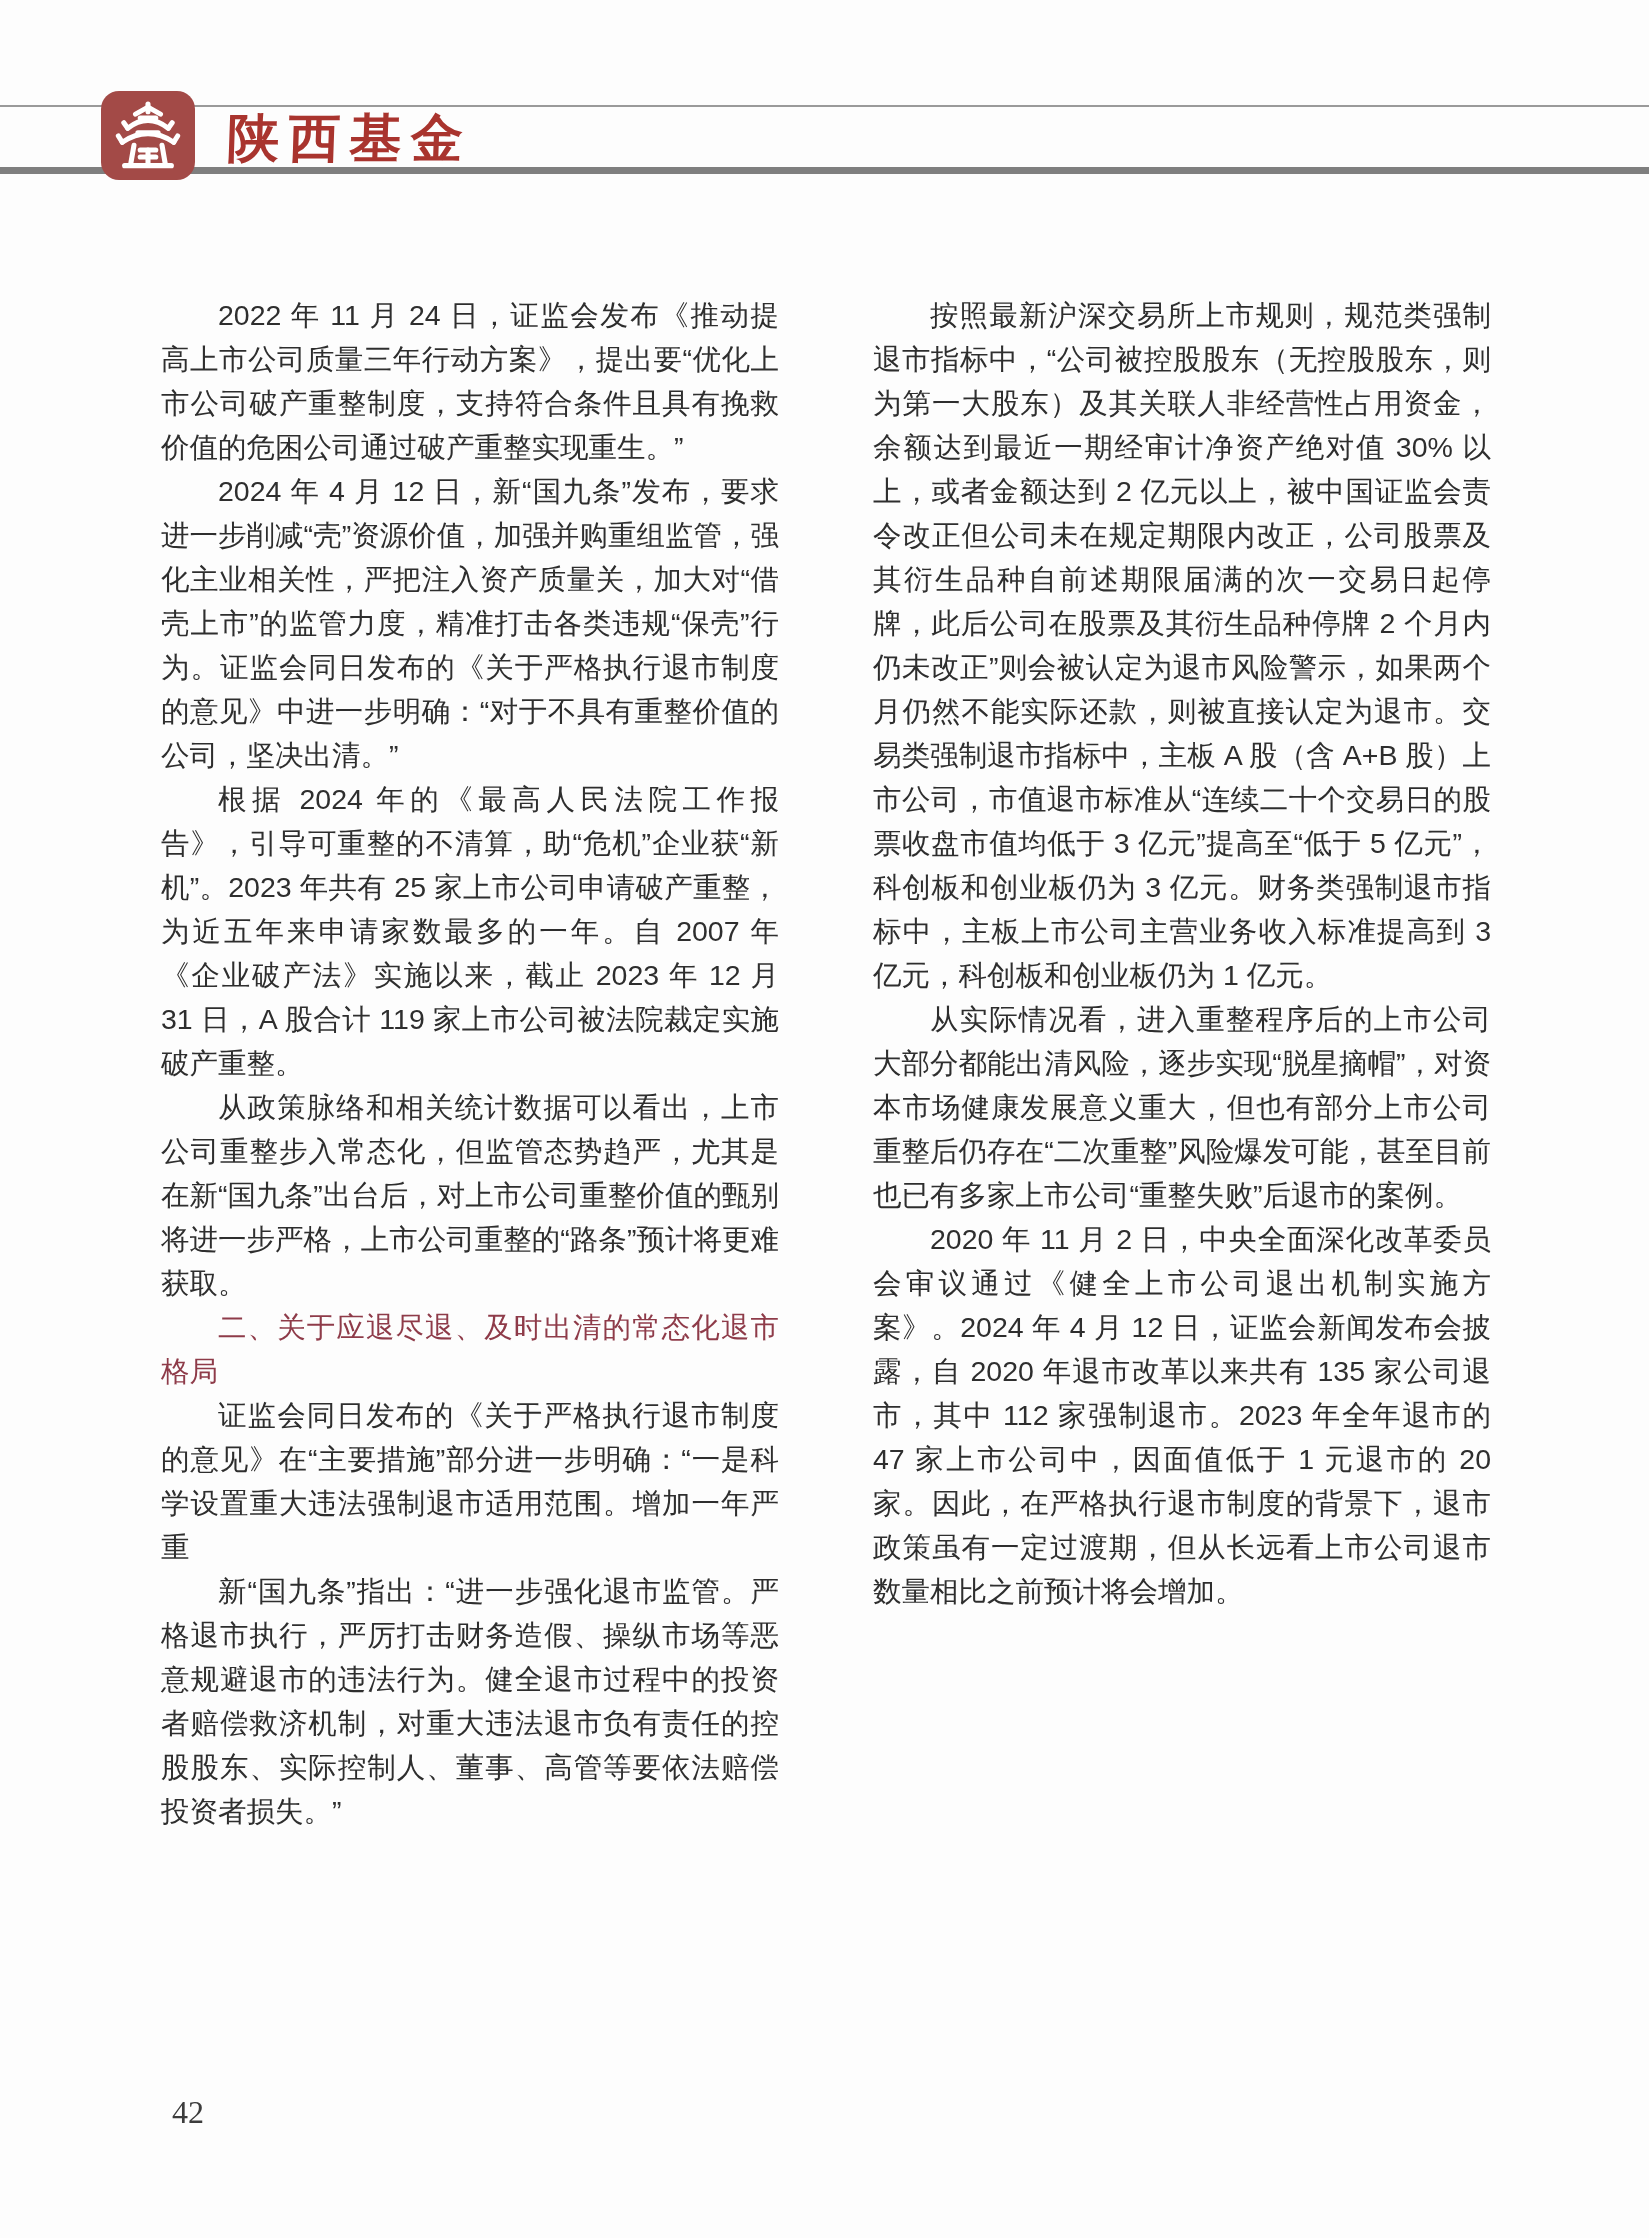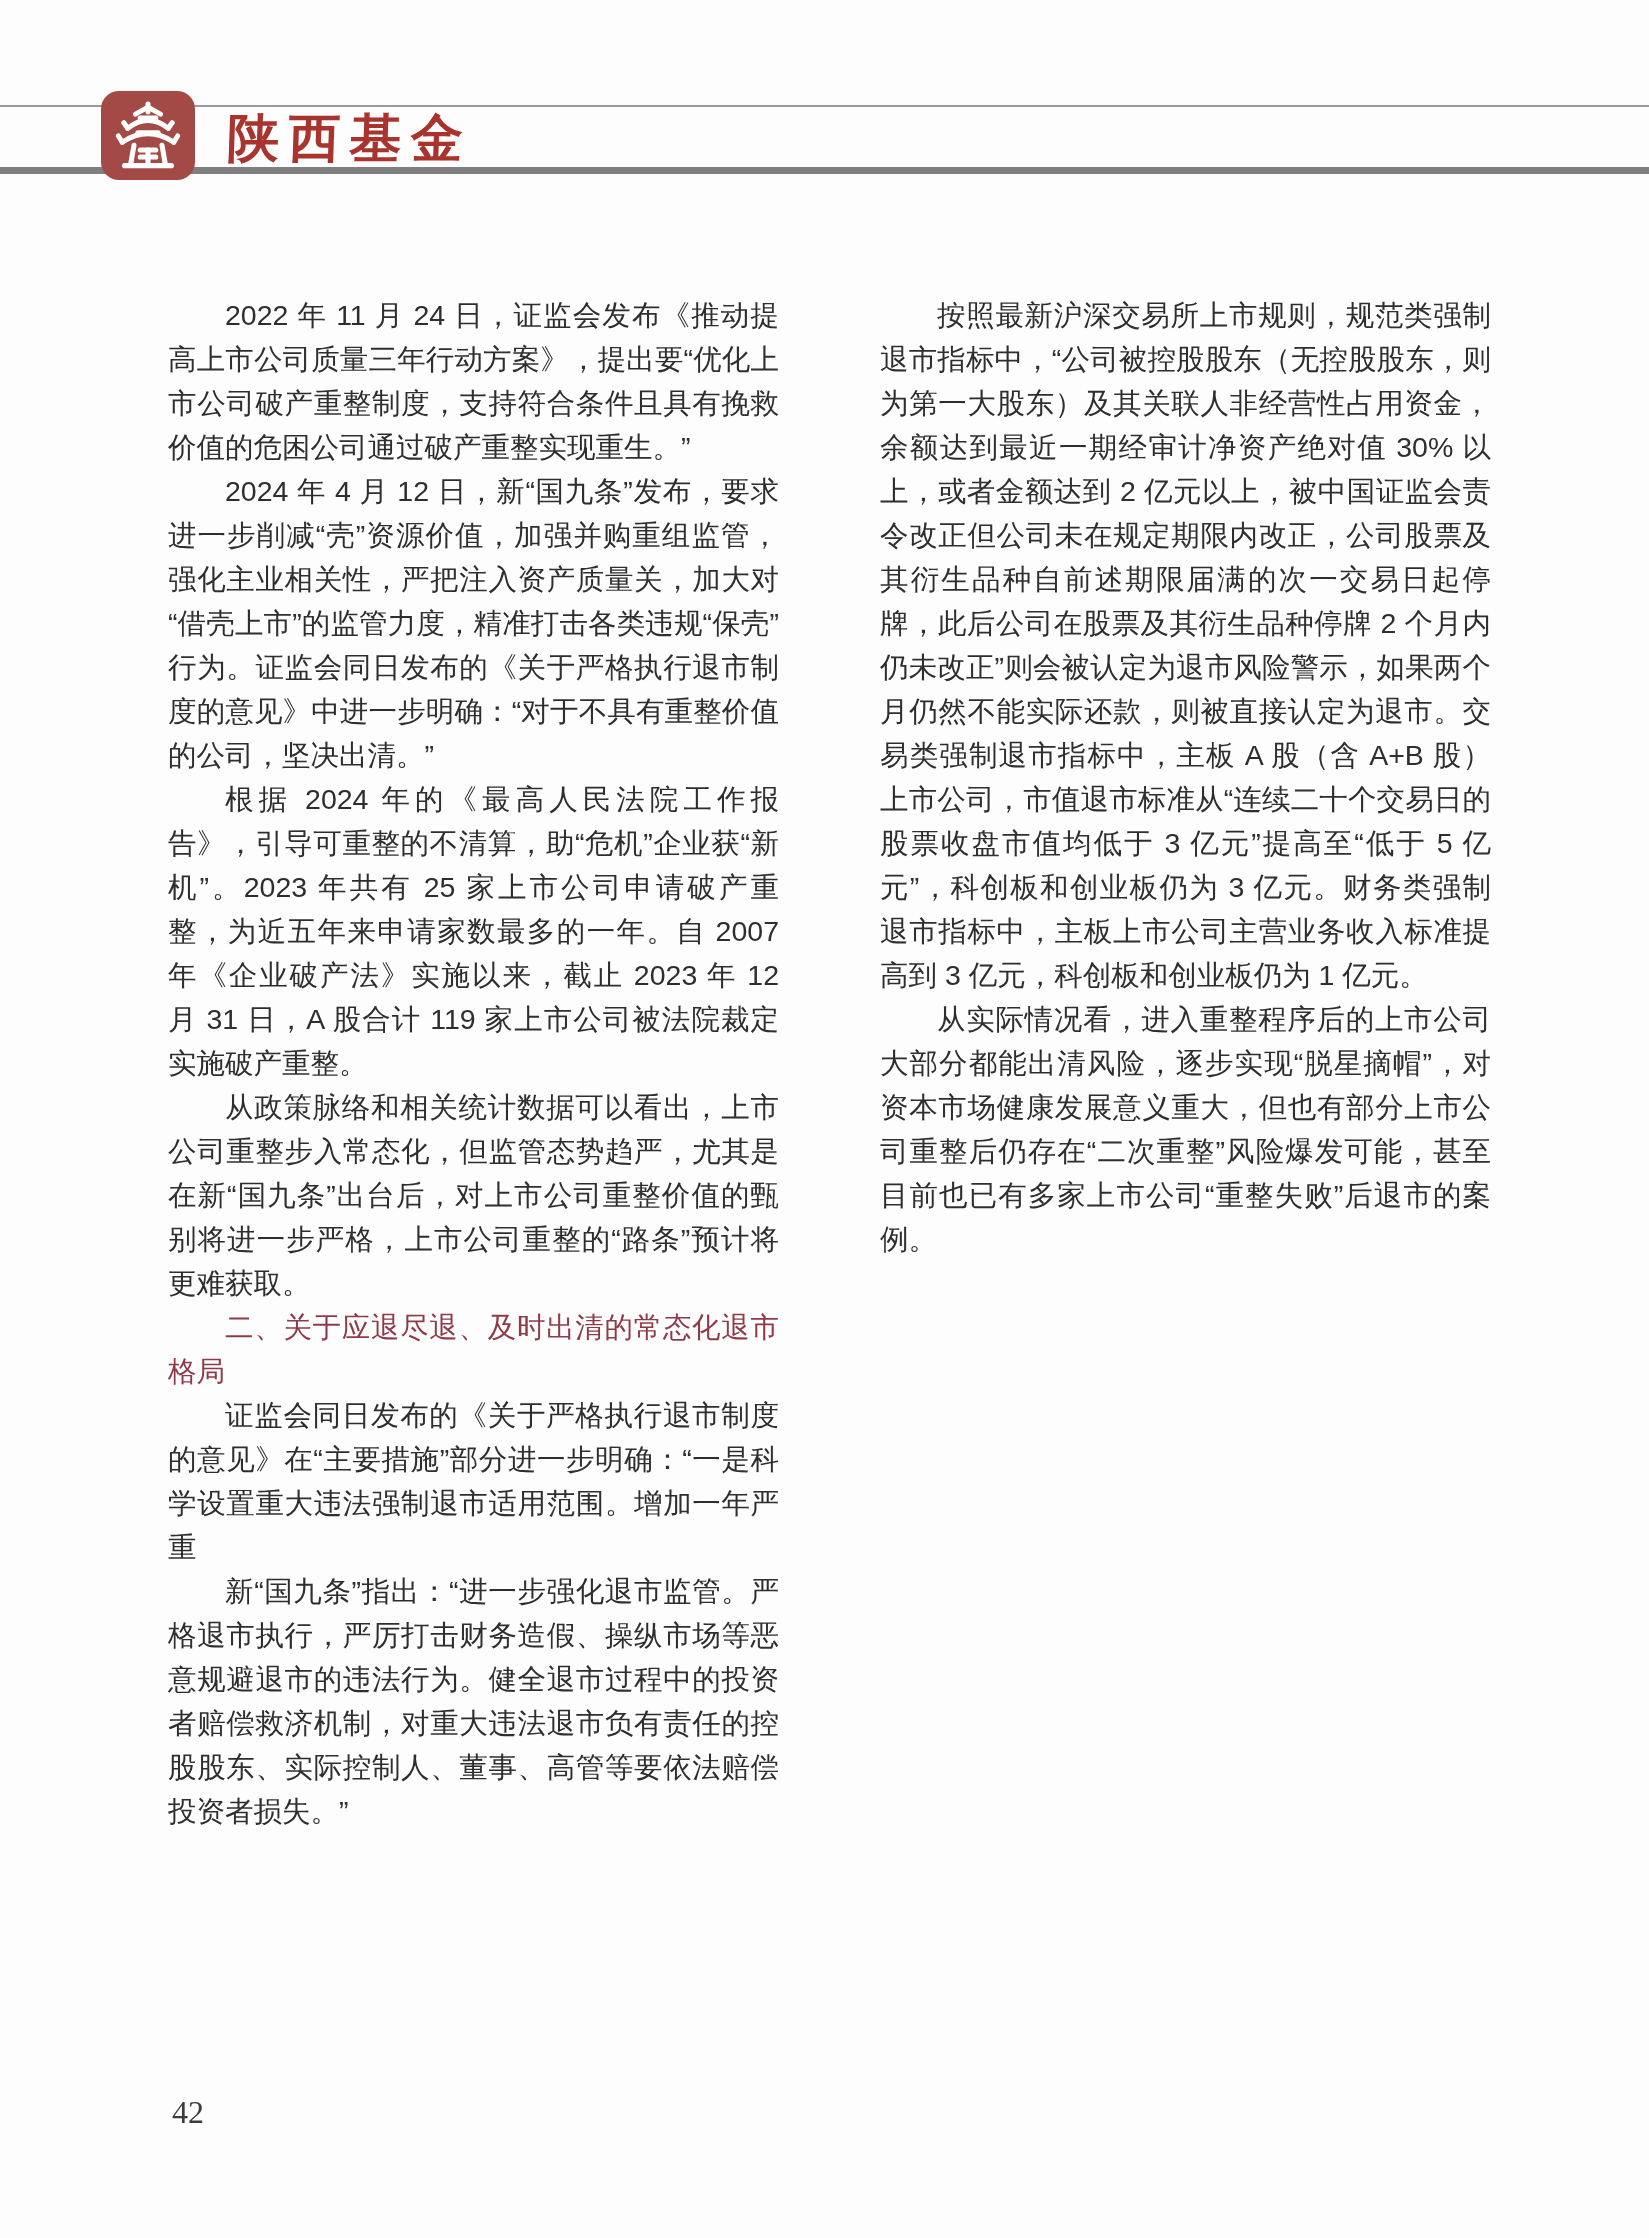--- a/index.html
+++ b/index.html
@@ -49,21 +49,21 @@
   .col{
     position:absolute;top:293px;width:618px;
     font-size:28.5px;line-height:44px;
     color:var(--text-color);
     text-align:justify;
     text-justify:inter-character;
   }
   .col-left{left:161px;}
   .col-right{left:873px;}
   .col p{margin:0;padding:0;}
-  .col p.indent{text-indent:2em;margin-left:7px;}
+  .col p.indent{text-indent:2em;}
   .col p.heading{
     font-weight:normal;
     color:var(--heading-maroon);
   }
   .page-number{
     position:absolute;left:172px;top:2094px;
     font-family:"Liberation Serif",serif;
     font-size:32px;color:var(--page-number-color);
   }
 </style>
@@ -105,18 +105,19 @@
       <p class="indent">2024 年 4 月 12 日，新“国九条”发布，要求进一步削减“壳”资源价值，加强并购重组监管，强化主业相关性，严把注入资产质量关，加大对“借壳上市”的监管力度，精准打击各类违规“保壳”行为。证监会同日发布的《关于严格执行退市制度的意见》中进一步明确：“对于不具有重整价值的公司，坚决出清。”</p>
       <p class="indent">根据 2024 年的《最高人民法院工作报告》，引导可重整的不清算，助“危机”企业获“新机”。2023 年共有 25 家上市公司申请破产重整，为近五年来申请家数最多的一年。自 2007 年《企业破产法》实施以来，截止 2023 年 12 月 31 日，A 股合计 119 家上市公司被法院裁定实施破产重整。</p>
       <p class="indent">从政策脉络和相关统计数据可以看出，上市公司重整步入常态化，但监管态势趋严，尤其是在新“国九条”出台后，对上市公司重整价值的甄别将进一步严格，上市公司重整的“路条”预计将更难获取。</p>
       <p class="heading indent">二、关于应退尽退、及时出清的常态化退市格局</p>
       <p class="indent">证监会同日发布的《关于严格执行退市制度的意见》在“主要措施”部分进一步明确：“一是科学设置重大违法强制退市适用范围。增加一年严重</p>
       <p class="indent">新“国九条”指出：“进一步强化退市监管。严格退市执行，严厉打击财务造假、操纵市场等恶意规避退市的违法行为。健全退市过程中的投资者赔偿救济机制，对重大违法退市负有责任的控股股东、实际控制人、董事、高管等要依法赔偿投资者损失。”</p>
     </div>
   <div class="col col-right" id="col-right">
       <p class="indent">按照最新沪深交易所上市规则，规范类强制退市指标中，“公司被控股股东（无控股股东，则为第一大股东）及其关联人非经营性占用资金，余额达到最近一期经审计净资产绝对值 30% 以上，或者金额达到 2 亿元以上，被中国证监会责令改正但公司未在规定期限内改正，公司股票及其衍生品种自前述期限届满的次一交易日起停牌，此后公司在股票及其衍生品种停牌 2 个月内仍未改正”则会被认定为退市风险警示，如果两个月仍然不能实际还款，则被直接认定为退市。交易类强制退市指标中，主板 A 股（含 A+B 股）上市公司，市值退市标准从“连续二十个交易日的股票收盘市值均低于 3 亿元”提高至“低于 5 亿元”，科创板和创业板仍为 3 亿元。财务类强制退市指标中，主板上市公司主营业务收入标准提高到 3 亿元，科创板和创业板仍为 1 亿元。</p>
       <p class="indent">从实际情况看，进入重整程序后的上市公司大部分都能出清风险，逐步实现“脱星摘帽”，对资本市场健康发展意义重大，但也有部分上市公司重整后仍存在“二次重整”风险爆发可能，甚至目前也已有多家上市公司“重整失败”后退市的案例。</p>
+      <p class="indent">2020 年 11 月 2 日，中央全面深化改革委员会审议通过《健全上市公司退出机制实施方案》。2024 年 4 月 12 日，证监会新闻发布会披露，自 2020 年退市改革以来共有 135 家公司退市，其中 112 家强制退市。2023 年全年退市的 47 家上市公司中，因面值低于 1 元退市的 20 家。因此，在严格执行退市制度的背景下，退市政策虽有一定过渡期，但从长远看上市公司退市数量相比之前预计将会增加。</p>
     </div>
 
   <div class="page-number">42</div>
 
 </div>
 
 
 </body></html>

